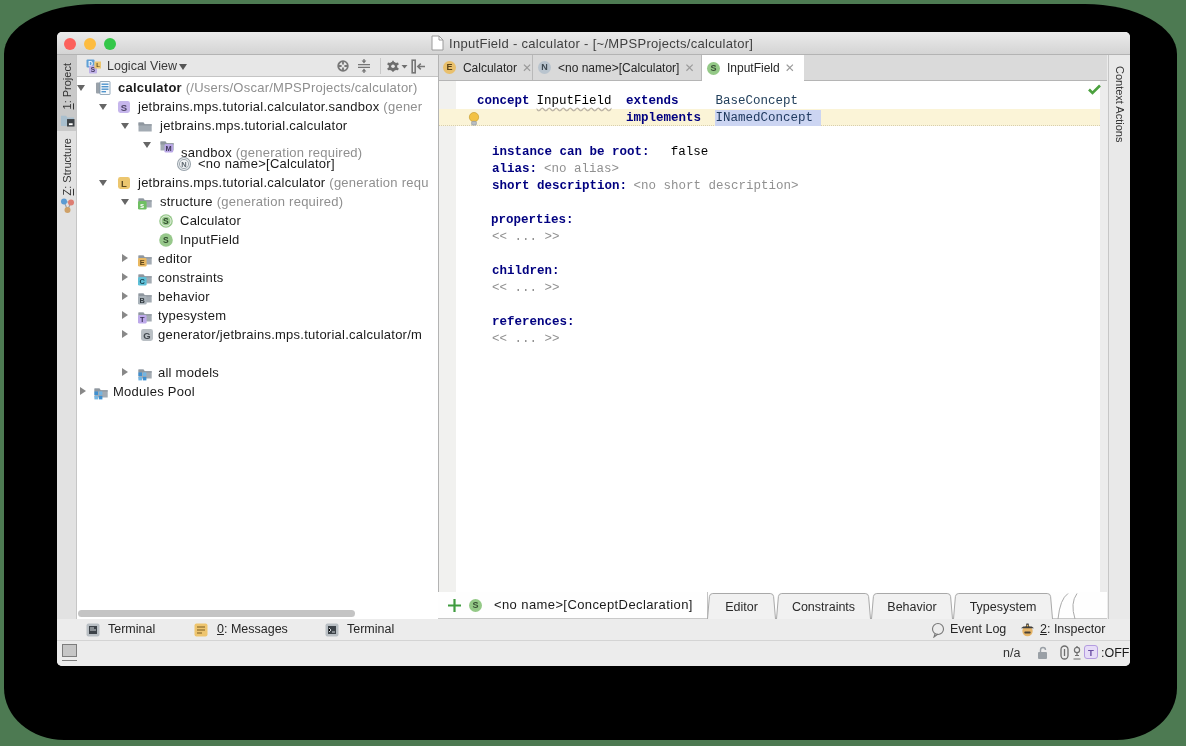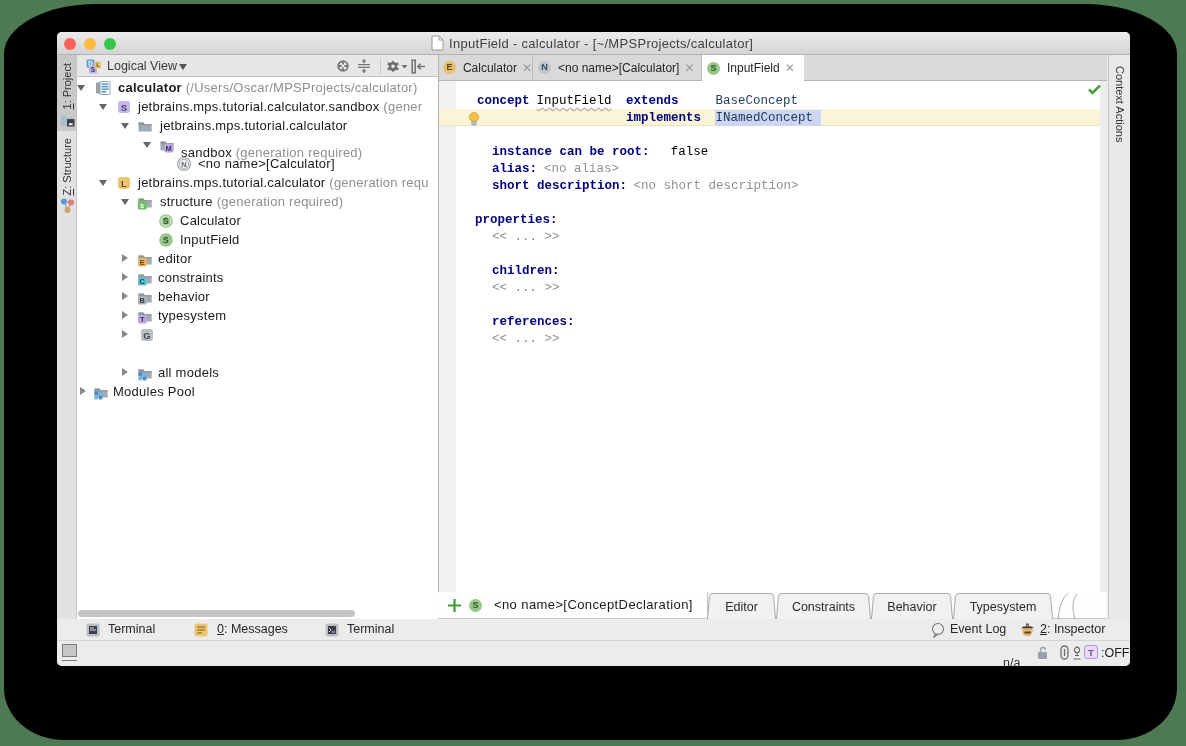--- a/index.html
+++ b/index.html
@@ -257,20 +257,21 @@
             <text x="5.3" y="14" font-size="7.4" font-weight="bold" fill="#3b3157" text-anchor="middle" font-family="Liberation Sans">T</text>
           </svg></span>
         <span style="position:absolute;left:81px;top:0;line-height:19px">typesystem</span>
       </div>
 <div class="trow" style="top:248.0px;left:0;width:100%">
         <i class="ar arr" style="position:absolute;left:45px;top:5px"></i>
         <span style="position:absolute;left:62px;top:1.5px;width:16px;height:16px"><svg class="ic" viewBox="0 0 16 16">
             <rect x="2" y="2" width="12" height="12" rx="2.4" fill="#b9bfc4"></rect>
             <text x="8" y="11.6" font-size="9.5" font-weight="bold" fill="#41474d" text-anchor="middle" font-family="Liberation Sans">G</text>
           </svg></span>
+        <span style="position:absolute;left:81px;top:0;line-height:19px">generator/jetbrains.mps.tutorial.calculator/m</span>
       </div>
 <div class="trow" style="top:305.0px;left:0;width:100%">
         <i class="ar arr" style="position:absolute;left:2.5999999999999943px;top:5px"></i>
         <span style="position:absolute;left:16px;top:1.5px;width:16px;height:16px"><svg class="ic" viewBox="0 0 16 16">
             <path d="M1.5 4.5 h5 l1.2 1.8 h7 v7.2 h-13.2 z" fill="#a3abb3"></path>
             <path d="M1.5 4.5 h5 l1.2 1.8 h7 v1.2 h-13.2 z" fill="#8f979f"></path>
             <rect x="1.4" y="7.4" width="3.6" height="3.6" fill="#3e8fd0"></rect>
             <rect x="5.8" y="7.4" width="3.6" height="3.6" fill="#74b5e2"></rect>
             <rect x="1.4" y="11.8" width="3.6" height="3.6" fill="#74b5e2"></rect>
             <rect x="5.8" y="11.8" width="3.6" height="3.6" fill="#3e8fd0"></rect>
@@ -295,21 +296,21 @@
   <div id="gutter"></div>
   <div id="editor"></div>
   <div id="hl"></div>
   <div id="isel" style="position:absolute;left:658px;top:77.5px;width:106px;height:16.5px;background:#ccd5f2"></div>
   <div id="etext" style="position:absolute;left:399px;top:49px;width:644px;height:511px">
       <div class="eline" style="top:11.5px"><span class="kw" style="position:absolute;left:21.0px">concept</span><span class="squig" style="position:absolute;left:80.6px">InputField</span><span class="kw" style="position:absolute;left:170.0px">extends</span><span class="cref" style="position:absolute;left:259.4px">BaseConcept</span></div>
 <div class="eline" style="top:28.5px"><span class="kw" style="position:absolute;left:170.0px">implements</span><span class="cref isel" style="position:absolute;left:259.4px">INamedConcept</span></div>
 <div class="eline" style="top:62.5px"><span class="kw" style="position:absolute;left:35.9px">instance can be root:</span><span class="" style="position:absolute;left:214.70000000000002px">false</span></div>
 <div class="eline" style="top:79.5px"><span class="kw" style="position:absolute;left:35.9px">alias:</span><span class="gmono" style="position:absolute;left:88.05px">&lt;no alias&gt;</span></div>
 <div class="eline" style="top:96.5px"><span class="kw" style="position:absolute;left:35.9px">short description:</span><span class="gmono" style="position:absolute;left:177.45000000000002px">&lt;no short description&gt;</span></div>
-<div class="eline" style="top:130.5px"><span class="kw" style="position:absolute;left:19px">properties:</span></div>
+<div class="eline" style="top:130.5px"><span class="kw" style="position:absolute;left:35px">properties:</span></div>
 <div class="eline" style="top:147.5px"><span class="gmono" style="position:absolute;left:35.9px">&lt;&lt; ... &gt;&gt;</span></div>
 <div class="eline" style="top:181.5px"><span class="kw" style="position:absolute;left:35.9px">children:</span></div>
 <div class="eline" style="top:198.5px"><span class="gmono" style="position:absolute;left:35.9px">&lt;&lt; ... &gt;&gt;</span></div>
 <div class="eline" style="top:232.5px"><span class="kw" style="position:absolute;left:35.9px">references:</span></div>
 <div class="eline" style="top:249.5px"><span class="gmono" style="position:absolute;left:35.9px">&lt;&lt; ... &gt;&gt;</span></div>
     </div>
   <svg style="position:absolute;left:410px;top:78.5px" width="14" height="16" viewBox="0 0 15 16">
     <circle cx="7.5" cy="6" r="5" fill="#f3c244" stroke="#caa238" stroke-width="0.8"></circle>
     <rect x="5" y="10.5" width="5" height="4" rx="1" fill="#b9bec2" stroke="#8f979f" stroke-width="0.7"></rect>
   </svg>
@@ -375,21 +376,21 @@
       <rect x="4.3" y="9.6" width="6.4" height="1.8" rx="0.9" fill="#4a4338"></rect>
       <path d="M1 6.2 h13 l-2.2-1.8 h-2.6 L8.6 1.6 H6.4 L5.8 4.4 H3.2 z" fill="#3f3f3f"></path>
       <circle cx="7.5" cy="3.6" r="0.9" fill="#e8c06c"></circle>
     </svg>
     <span style="position:absolute;left:983px;top:3px"><span style="text-decoration:underline">2</span>: Inspector</span>
   </div>
 
   <div id="status">
     <div style="position:absolute;left:5px;top:3px;width:15px;height:13px;background:#c6c6c6;border:1.4px solid #7d7d7d"></div>
     <div style="position:absolute;left:5px;top:19px;width:15px;height:1.4px;background:#7d7d7d"></div>
-    <span style="position:absolute;left:946px;top:15px">n/a</span>
+    <span style="position:absolute;left:946px;top:5px">n/a</span>
     <svg style="position:absolute;left:979px;top:5px" width="13" height="14" viewBox="0 0 13 14">
       <rect x="2" y="6" width="9" height="7" rx="1" fill="#9aa0a6"></rect>
         <path d="M4.5 6 V4 a2.5 2.5 0 0 1 5 0" fill="none" stroke="#9aa0a6" stroke-width="1.4"></path>
     </svg>
     <svg style="position:absolute;left:1003px;top:3px" width="24" height="17" viewBox="0 0 24 17">
       <rect x="1" y="2" width="7" height="13" rx="3.5" fill="none" stroke="#6e6e6e" stroke-width="1.3"></rect>
         <path d="M4.5 5 v7" stroke="#6e6e6e" stroke-width="1.3"></path>
       <circle cx="17" cy="6" r="2.6" fill="none" stroke="#6e6e6e" stroke-width="1.2"></circle>
         <path d="M17 8.5 v3 M13.5 15 h7 M15 11.5 h4 M17 2 v1.5" stroke="#6e6e6e" stroke-width="1.2"></path>
     </svg>

